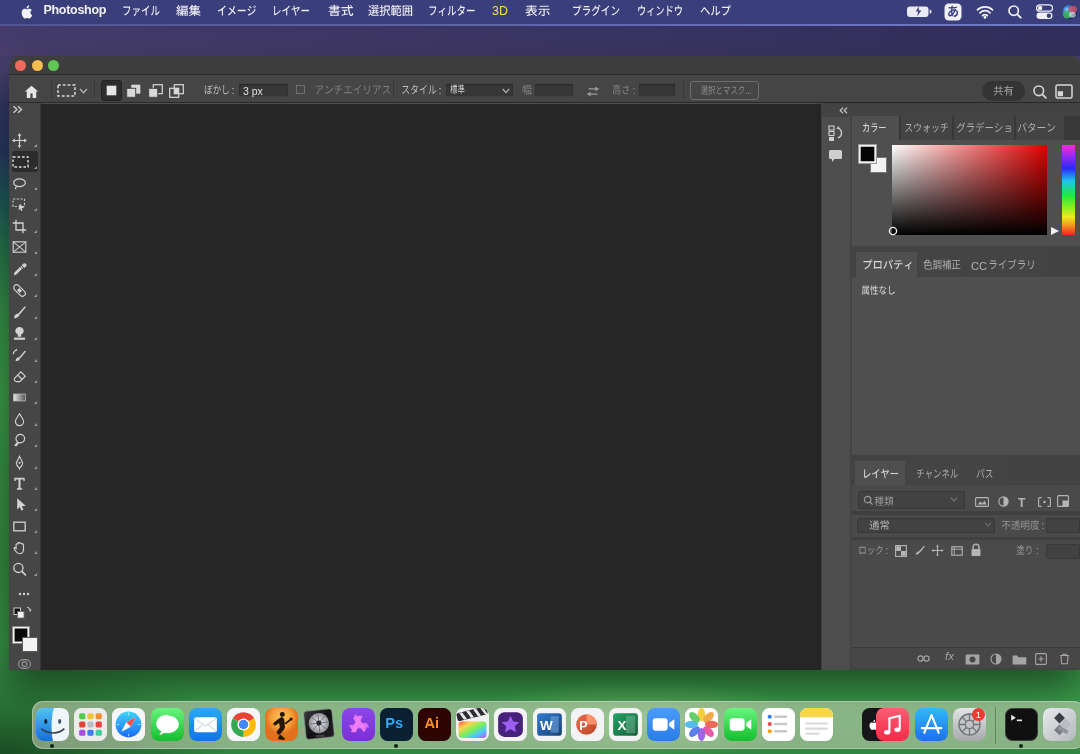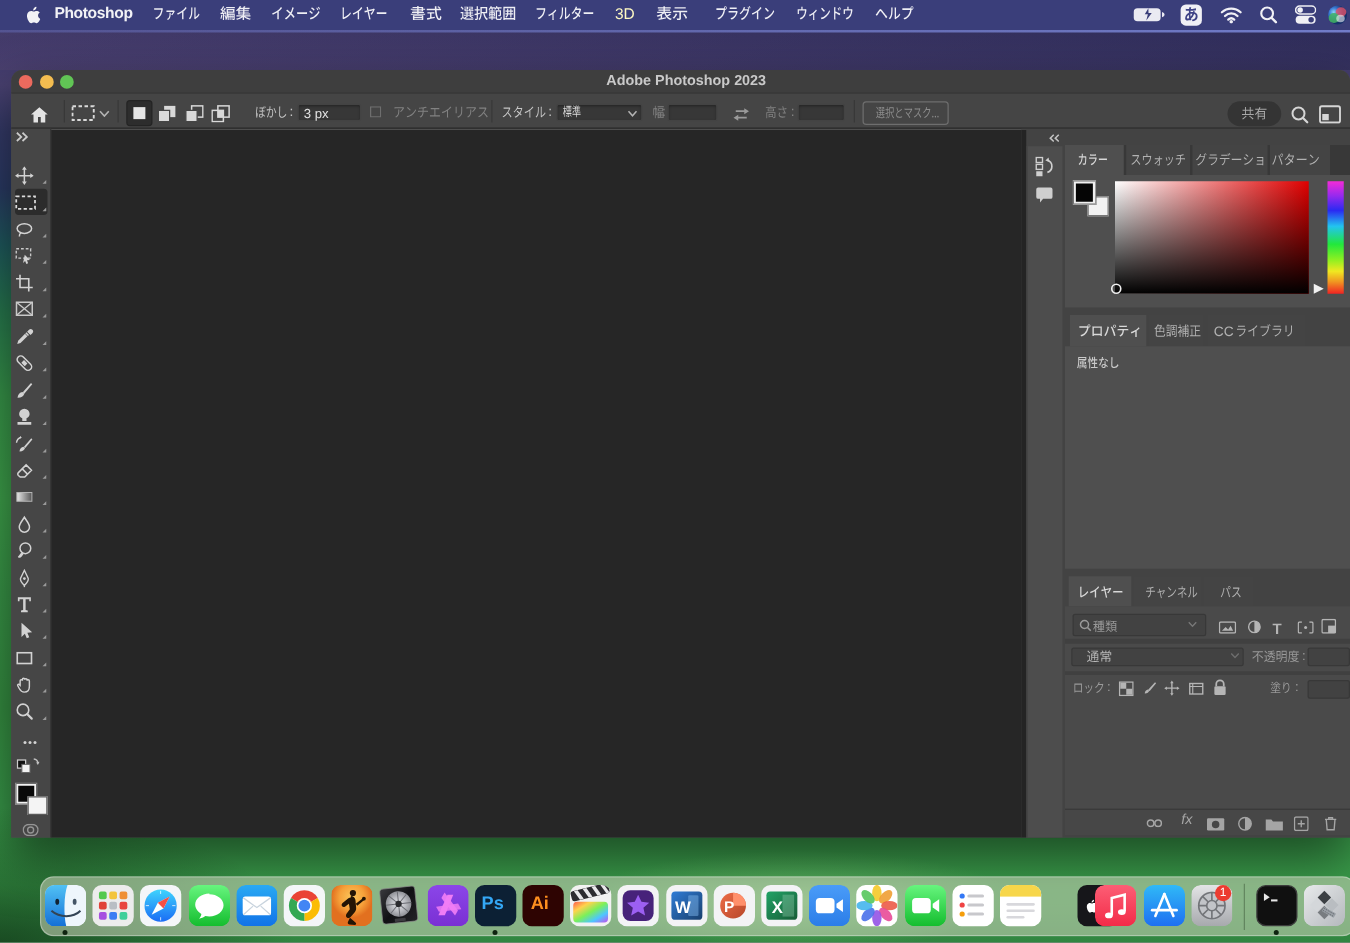--- a/index.html
+++ b/index.html
@@ -99,21 +99,21 @@
           </g>
         </svg>
       </span>
     <span style="position:absolute;left:428.0px;top:0.5px;">
         <svg width="48" height="19" viewBox="0 -13.92 48 18.72">
           <g transform="scale(0.7917,1)">
             <path fill="#eeeef4" d="M10.5 -8.0Q10.4 -7.8 10.4 -7.7Q10.3 -7.5 10.3 -7.3Q10.2 -6.8 10.0 -6.3Q9.9 -5.7 9.6 -5.1Q9.4 -4.5 9.1 -3.9Q8.8 -3.4 8.5 -2.9Q7.9 -2.2 7.2 -1.6Q6.5 -0.9 5.7 -0.5Q4.8 0.0 3.7 0.4L2.7 -0.8Q3.8 -1.0 4.7 -1.5Q5.6 -1.9 6.2 -2.4Q6.9 -3.0 7.4 -3.6Q7.8 -4.1 8.1 -4.8Q8.4 -5.4 8.6 -6.1Q8.8 -6.7 8.9 -7.3Q8.7 -7.3 8.2 -7.3Q7.8 -7.3 7.2 -7.3Q6.6 -7.3 5.9 -7.3Q5.3 -7.3 4.7 -7.3Q4.1 -7.3 3.6 -7.3Q3.2 -7.3 3.0 -7.3Q2.6 -7.3 2.2 -7.3Q1.9 -7.3 1.7 -7.2V-8.6Q1.8 -8.6 2.1 -8.5Q2.3 -8.5 2.5 -8.5Q2.8 -8.5 3.0 -8.5Q3.1 -8.5 3.5 -8.5Q3.9 -8.5 4.3 -8.5Q4.8 -8.5 5.4 -8.5Q5.9 -8.5 6.5 -8.5Q7.0 -8.5 7.5 -8.5Q8.0 -8.5 8.3 -8.5Q8.7 -8.5 8.8 -8.5Q8.9 -8.5 9.1 -8.5Q9.4 -8.5 9.6 -8.6Z M13.4 -3.2Q14.2 -3.4 15.0 -3.7Q15.8 -4.0 16.5 -4.4Q17.2 -4.7 17.7 -5.0Q18.3 -5.4 18.8 -5.8Q19.4 -6.2 19.8 -6.7Q20.3 -7.1 20.6 -7.5L21.5 -6.6Q21.2 -6.2 20.7 -5.8Q20.1 -5.3 19.5 -4.8Q18.9 -4.4 18.2 -4.0Q17.8 -3.8 17.3 -3.5Q16.8 -3.2 16.3 -3.0Q15.7 -2.7 15.1 -2.5Q14.5 -2.3 14.0 -2.1ZM17.6 -4.3 18.8 -4.6V-0.2Q18.8 0.0 18.9 0.3Q18.9 0.5 18.9 0.7Q18.9 0.9 18.9 1.0H17.5Q17.5 0.9 17.5 0.7Q17.6 0.5 17.6 0.3Q17.6 0.0 17.6 -0.2Z M30.2 -0.3Q30.2 -0.4 30.2 -0.6Q30.3 -0.8 30.3 -1.0Q30.3 -1.1 30.3 -1.5Q30.3 -2.0 30.3 -2.5Q30.3 -3.1 30.3 -3.8Q30.3 -4.5 30.3 -5.2Q30.3 -5.9 30.3 -6.5Q30.3 -7.1 30.3 -7.5Q30.3 -7.9 30.3 -8.1Q30.3 -8.5 30.2 -8.8Q30.2 -9.0 30.2 -9.1H31.6Q31.6 -9.0 31.6 -8.8Q31.5 -8.5 31.5 -8.1Q31.5 -7.9 31.5 -7.5Q31.5 -7.1 31.5 -6.5Q31.5 -6.0 31.5 -5.3Q31.5 -4.7 31.5 -4.0Q31.5 -3.4 31.5 -2.9Q31.5 -2.3 31.5 -2.0Q31.5 -1.6 31.5 -1.5Q32.1 -1.7 32.6 -2.1Q33.2 -2.5 33.8 -3.1Q34.4 -3.6 34.8 -4.3L35.5 -3.2Q35.0 -2.5 34.3 -1.9Q33.6 -1.3 32.9 -0.8Q32.1 -0.3 31.4 0.1Q31.3 0.2 31.2 0.3Q31.0 0.3 31.0 0.4ZM24.7 -0.4Q25.4 -0.9 25.9 -1.7Q26.5 -2.5 26.7 -3.3Q26.9 -3.7 26.9 -4.3Q27.0 -4.9 27.0 -5.6Q27.1 -6.2 27.1 -6.9Q27.1 -7.6 27.1 -8.1Q27.1 -8.4 27.1 -8.6Q27.0 -8.8 27.0 -9.0H28.4Q28.4 -9.0 28.4 -8.8Q28.3 -8.7 28.3 -8.5Q28.3 -8.3 28.3 -8.1Q28.3 -7.6 28.3 -6.9Q28.3 -6.2 28.2 -5.5Q28.2 -4.7 28.1 -4.1Q28.1 -3.4 27.9 -3.0Q27.7 -2.0 27.1 -1.1Q26.6 -0.3 25.8 0.4Z M41.1 -5.6Q41.6 -5.2 42.3 -4.8Q42.9 -4.4 43.6 -3.9Q44.2 -3.5 44.8 -3.1Q45.4 -2.6 45.8 -2.3L44.9 -1.2Q44.5 -1.6 43.9 -2.1Q43.4 -2.5 42.7 -3.0Q42.0 -3.5 41.4 -3.9Q40.8 -4.4 40.2 -4.7ZM46.6 -7.7Q46.5 -7.5 46.4 -7.3Q46.3 -7.1 46.3 -6.9Q46.1 -6.4 45.8 -5.7Q45.5 -5.0 45.1 -4.3Q44.6 -3.5 44.1 -2.9Q43.3 -1.9 42.1 -0.9Q40.9 -0.0 39.2 0.6L38.1 -0.3Q39.3 -0.7 40.2 -1.2Q41.1 -1.7 41.8 -2.3Q42.5 -2.9 43.0 -3.5Q43.5 -4.1 43.9 -4.7Q44.2 -5.3 44.5 -5.9Q44.8 -6.6 44.9 -7.1H40.6L41.1 -8.2H44.7Q45.0 -8.2 45.2 -8.2Q45.5 -8.2 45.6 -8.3ZM42.6 -9.5Q42.4 -9.2 42.2 -8.9Q42.1 -8.6 42.0 -8.4Q41.6 -7.7 41.0 -6.9Q40.4 -6.1 39.6 -5.3Q38.9 -4.6 38.0 -3.9L36.9 -4.7Q38.0 -5.4 38.7 -6.1Q39.5 -6.9 40.0 -7.6Q40.5 -8.3 40.8 -8.8Q40.9 -9.0 41.0 -9.3Q41.2 -9.6 41.2 -9.9Z M49.2 -5.4Q49.4 -5.3 49.7 -5.3Q50.0 -5.3 50.3 -5.3Q50.6 -5.3 51.0 -5.3Q51.2 -5.3 51.6 -5.3Q52.0 -5.3 52.6 -5.3Q53.1 -5.3 53.7 -5.3Q54.3 -5.3 54.9 -5.3Q55.4 -5.3 56.0 -5.3Q56.5 -5.3 56.9 -5.3Q57.3 -5.3 57.5 -5.3Q57.9 -5.3 58.3 -5.3Q58.6 -5.3 58.8 -5.4V-3.9Q58.6 -3.9 58.2 -3.9Q57.9 -3.9 57.5 -3.9Q57.3 -3.9 56.9 -3.9Q56.5 -3.9 56.0 -3.9Q55.4 -3.9 54.9 -3.9Q54.3 -3.9 53.7 -3.9Q53.1 -3.9 52.6 -3.9Q52.0 -3.9 51.6 -3.9Q51.2 -3.9 51.0 -3.9Q50.5 -3.9 50.0 -3.9Q49.5 -3.9 49.2 -3.9Z"></path>
           </g>
         </svg>
       </span>
-    <span style="left:492px;top:3.8px;font-size:12.4px;color:#fef9c3;">3D</span>
+    <span style="left:492px;top:3.8px;font-size:12.4px;color:#fde047;">3D</span>
     <span style="position:absolute;left:525.0px;top:0.5px;">
         <svg width="26" height="19" viewBox="0 -13.92 26 18.72">
           <g transform="scale(1.0625,1)">
             <path fill="#eeeef4" d="M1.2 -9.2H10.9V-8.2H1.2ZM1.7 -7.4H10.4V-6.5H1.7ZM0.7 -5.6H11.3V-4.6H0.7ZM5.4 -10.1H6.5V-4.8H5.4ZM5.4 -5.3 6.4 -4.8Q5.9 -4.3 5.3 -3.8Q4.6 -3.3 3.9 -2.9Q3.2 -2.5 2.5 -2.1Q1.7 -1.8 1.0 -1.6Q0.9 -1.7 0.8 -1.9Q0.7 -2.0 0.5 -2.2Q0.4 -2.4 0.3 -2.5Q1.0 -2.7 1.7 -3.0Q2.4 -3.3 3.1 -3.6Q3.8 -4.0 4.4 -4.4Q5.0 -4.8 5.4 -5.3ZM7.0 -5.1Q7.4 -3.8 8.0 -2.8Q8.6 -1.8 9.5 -1.1Q10.4 -0.4 11.7 -0.0Q11.6 0.1 11.4 0.3Q11.3 0.4 11.1 0.6Q11.0 0.8 10.9 1.0Q9.6 0.5 8.6 -0.3Q7.7 -1.1 7.0 -2.3Q6.4 -3.4 6.0 -4.9ZM10.2 -4.3 11.1 -3.6Q10.6 -3.3 10.2 -2.9Q9.7 -2.6 9.2 -2.3Q8.7 -2.0 8.2 -1.8L7.5 -2.4Q8.0 -2.7 8.4 -3.0Q8.9 -3.3 9.4 -3.7Q9.8 -4.0 10.2 -4.3ZM1.6 -0.0Q2.3 -0.2 3.2 -0.4Q4.1 -0.6 5.2 -0.8Q6.2 -1.1 7.2 -1.3L7.3 -0.3Q6.4 -0.1 5.4 0.2Q4.5 0.4 3.6 0.6Q2.7 0.8 1.9 1.0ZM3.3 -2.9 4.0 -3.6 4.4 -3.5V0.0H3.3Z M17.4 -5.8H18.6V-0.4Q18.6 0.1 18.5 0.4Q18.4 0.7 18.0 0.8Q17.6 0.9 17.1 1.0Q16.5 1.0 15.7 1.0Q15.7 0.7 15.6 0.4Q15.4 0.1 15.3 -0.2Q15.7 -0.2 16.1 -0.2Q16.4 -0.2 16.7 -0.2Q17.0 -0.2 17.1 -0.2Q17.3 -0.2 17.3 -0.2Q17.4 -0.3 17.4 -0.4ZM14.6 -4.2 15.8 -3.9Q15.5 -3.2 15.1 -2.5Q14.7 -1.8 14.3 -1.2Q13.9 -0.5 13.4 -0.1Q13.3 -0.2 13.1 -0.3Q12.9 -0.4 12.7 -0.6Q12.5 -0.7 12.3 -0.8Q13.0 -1.4 13.7 -2.3Q14.3 -3.2 14.6 -4.2ZM20.1 -3.8 21.2 -4.2Q21.6 -3.7 22.0 -3.0Q22.5 -2.4 22.8 -1.7Q23.1 -1.1 23.3 -0.6L22.1 -0.1Q22.0 -0.6 21.7 -1.2Q21.4 -1.9 21.0 -2.5Q20.6 -3.2 20.1 -3.8ZM13.8 -9.3H22.2V-8.2H13.8ZM12.7 -6.4H23.3V-5.3H12.7Z"></path>
           </g>
         </svg>
       </span>
     <span style="position:absolute;left:572.0px;top:0.5px;">
         <svg width="48" height="19" viewBox="0 -13.92 48 18.72">
           <g transform="scale(0.8000,1)">
@@ -189,21 +189,20 @@
           <ellipse cx="10.4" cy="10.8" rx="3.4" ry="3" fill="#eef2f4" opacity="0.6"></ellipse>
         </svg>
       </span>
   </div>
   <div id="mbglow"></div>
   <div id="pswin"></div>
   <div id="titlebar">
     <div class="tl" style="left:6px;background:#ec6a5e;"></div>
     <div class="tl" style="left:22.5px;background:#f4bd50;"></div>
     <div class="tl" style="left:39px;background:#61c555;"></div>
-    <div class="title">Adobe Photoshop 2023</div>
   </div>
   <div id="optbar"></div>
   <span class="abs" style="left:24px;top:85px;">
       <svg width="15" height="14" viewBox="0 0 15 14">
         <path d="M7.5 0.8 0.8 6.6h2v6.4h3.6V8.6h2.2V13h3.6V6.6h2z" fill="#e4e4e4"></path>
       </svg>
     </span>
   <div class="vsep" style="left:50.5px;"></div>
   <span class="abs" style="left:57px;top:84px;">
       <svg width="19" height="13" viewBox="0 0 19 13">

